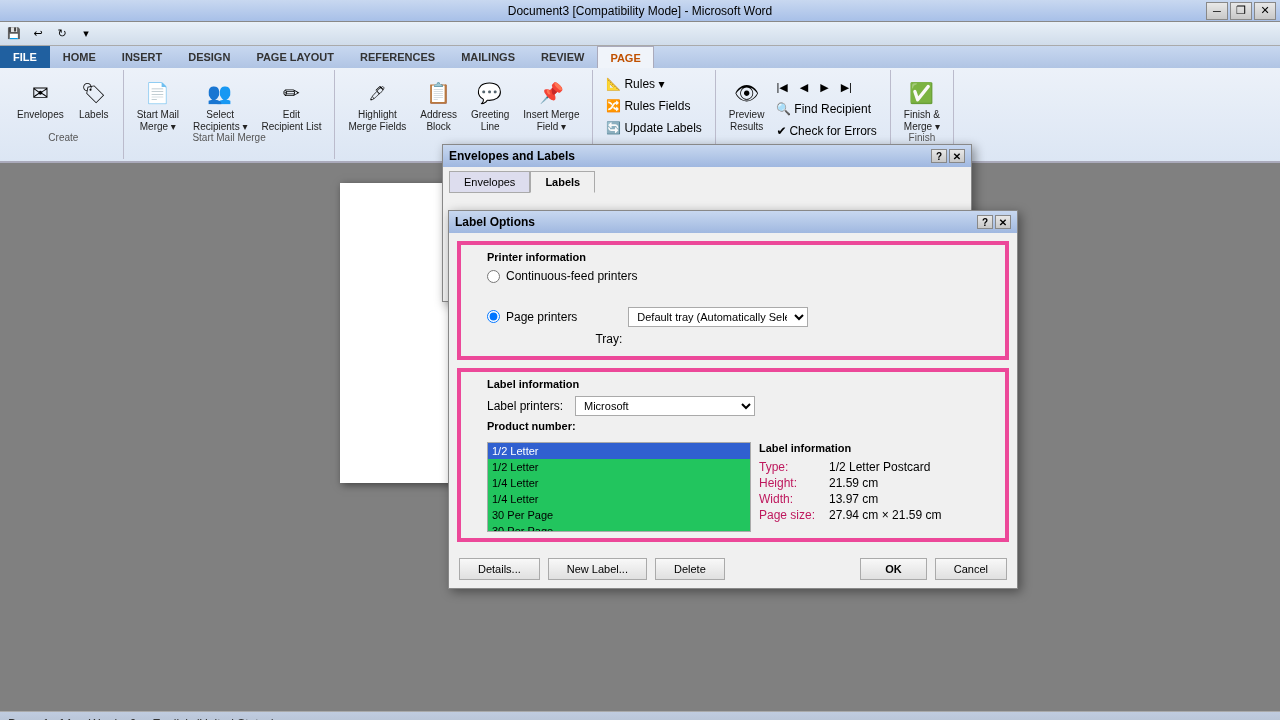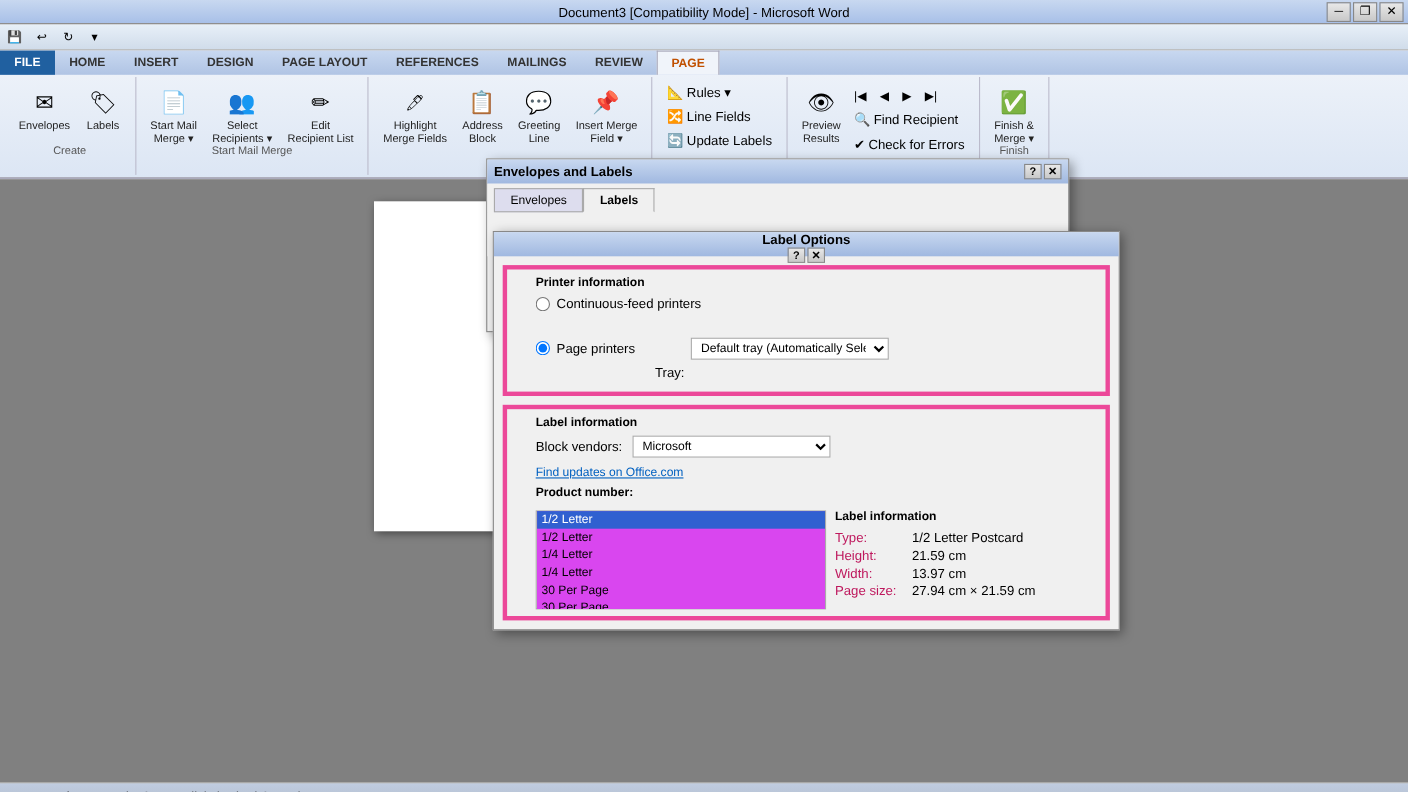--- a/index.html
+++ b/index.html
@@ -249,21 +249,20 @@
     .label-options-titlebar {
       background: linear-gradient(to bottom, #c8d8f0, #a0b8e0);
       height: 22px;
       display: flex;
       align-items: center;
       justify-content: space-between;
       padding: 0 6px;
       font-size: 12px;
       font-weight: bold;
       color: #000;
-      flex-direction: column;
     }
     .section-box {
       border: 4px solid #ec4899;
       margin: 8px;
       padding: 6px 26px;
     }
     .section-title {
       font-size: 11px;
       font-weight: bold;
       margin-bottom: 6px;
@@ -290,21 +289,21 @@
       background: white;
     }
     .product-list-container {
       display: flex;
       gap: 8px;
     }
     .product-listbox {
       flex: 1;
       height: 90px;
       border: 1px solid #aaa;
-      background: #d946ef;
+      background: #22c55e;
       overflow-y: scroll;
     }
     .list-item {
       padding: 2px 4px;
       font-size: 11px;
       cursor: pointer;
     }
     .list-item.selected {
       background: #3060d0;
       color: white;
@@ -455,21 +454,21 @@
     </div>
 
     <div class="ribbon-group">
       <div class="ribbon-group-items" style="flex-direction:column;gap:2px;">
         <div class="ribbon-btn-small">
           <span>📐</span>
           <span>Rules ▾</span>
         </div>
         <div class="ribbon-btn-small">
           <span>🔀</span>
-          <span>Line Fields</span>
+          <span>Rules Fields</span>
         </div>
         <div class="ribbon-btn-small">
           <span>🔄</span>
           <span>Update Labels</span>
         </div>
       </div>
     </div>
 
     <div class="ribbon-group">
       <div class="ribbon-group-items" style="gap:2px;">
@@ -568,27 +567,24 @@
           <select class="tray-select">
             <option>Default tray (Automatically Select)</option>
           </select>
         </div>
       </div>
     </div>
 
     <div class="section-box">
       <div class="section-title">Label information</div>
       <div class="form-row">
-        <span class="form-label">Block vendors:</span>
+        <span class="form-label">Label printers:</span>
         <select class="form-select" style="width:180px;">
           <option>Microsoft</option>
         </select>
-      </div>
-      <div style="margin:6px 0;">
-        <a class="link-text">Find updates on Office.com</a>
       </div>
       <div class="form-row">
         <span class="section-title">Product number:</span>
       </div>
       <div class="product-list-container">
         <div style="flex:1;">
           <div class="product-listbox">
             <div class="list-item selected">1/2 Letter</div>
             <div class="list-item">1/2 Letter</div>
             <div class="list-item">1/4 Letter</div>
@@ -612,15 +608,26 @@
             <span class="label-info-val">13.97 cm</span>
           </div>
           <div class="label-info-row">
             <span class="label-info-key">Page size:</span>
             <span class="label-info-val">27.94 cm × 21.59 cm</span>
           </div>
         </div>
       </div>
     </div>
 
+    <div class="dialog-btn-row">
+      <div style="display:flex;gap:8px;">
+        <button class="dlg-btn">Details...</button>
+        <button class="dlg-btn">New Label...</button>
+        <button class="dlg-btn">Delete</button>
+      </div>
+      <div style="display:flex;gap:8px;">
+        <button class="dlg-btn ok-btn">OK</button>
+        <button class="dlg-btn">Cancel</button>
+      </div>
+    </div>
   </div>
 
 </div>
 
 </body></html>

